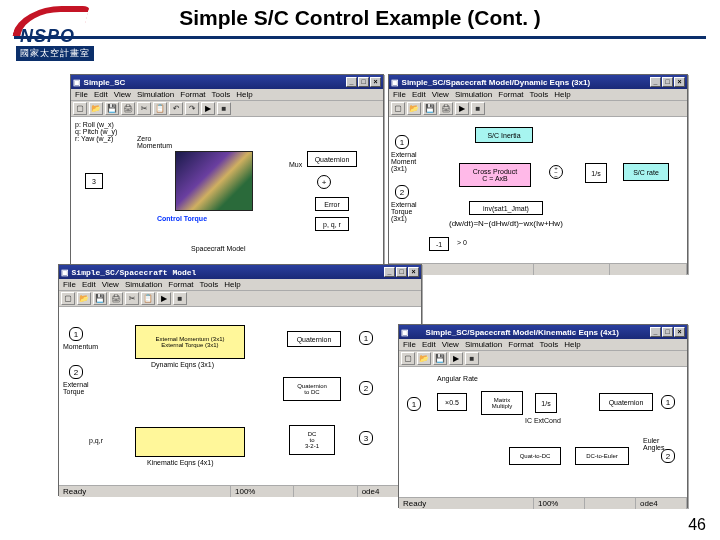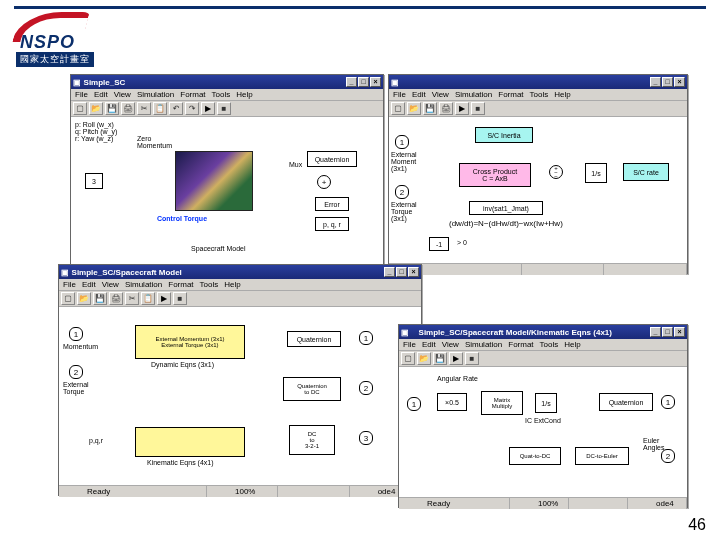--- a/index.html
+++ b/index.html
@@ -77,21 +77,21 @@
     display: flex; align-items: center; justify-content: center;
     font-size: 8px; color: #333;
   }
   .tbtn.play { color: #000; }
   .client { position: relative; background: #fff; overflow: hidden; }
   .statusbar {
     height: 12px; background: #d6d3ce; border-top: 1px solid #aaa;
     display: flex; font-size: 8px; font-family: Tahoma, Arial, sans-serif;
   }
   .statusbar > div {
-    border-right: 1px solid #aaa; padding: 0 4px; display: flex; align-items: center; margin-left: 24px;
+    border-right: 1px solid #aaa; padding: 0 4px; display: flex; align-items: center;
   }
   .block {
     position: absolute; border: 1px solid #000; background: #fff;
     font-size: 7px; text-align: center; display: flex;
     align-items: center; justify-content: center; padding: 1px;
   }
   .block.cyan { background: #a7f5f0; }
   .block.pink { background: #ffb9e8; }
   .block.yellow { background: #fff79a; }
   .node {
@@ -112,20 +112,21 @@
 </style>
 </head>
 <body>
 
 <div class="slide-header">
   <div class="logo">
     <div class="logo-swoosh"></div>
     <div class="logo-text">NSPO</div>
     <div class="logo-cn">國家太空計畫室</div>
   </div>
+  <div class="title">Simple S/C Control Example (Cont. )</div>
   <div class="rule"></div>
 </div>
 
 <div class="canvas">
 
   <div class="arrow-line" style="left:200px; top:140px; width:196px; height:2px; transform-origin:left center; transform:rotate(-33deg);"></div>
   <div class="arrow-head" style="left:360px; top:30px; border-left:9px solid #0a9a0a; transform:rotate(-33deg);"></div>
 
   <div class="arrow-line" style="left:200px; top:150px; width:300px; height:2px; transform-origin:left center; transform:rotate(35deg);"></div>
   <div class="arrow-head" style="left:436px; top:314px; border-left:9px solid #0a9a0a; transform:rotate(35deg);"></div>
@@ -180,20 +181,21 @@
     <div class="statusbar">
       <div style="flex:2"></div>
       <div style="flex:1"></div>
         <div style="flex:1"></div>
     </div>
   </div>
 
   <div class="win" style="left:388px; top:6px; width:300px; height:200px;">
     <div class="titlebar">
       <span>▣</span>
+      <span style="margin-left:3px;">Simple_SC/Spacecraft Model/Dynamic Eqns (3x1)</span>
       <span class="spacer"></span>
       <div class="wbtn">_</div>
       <div class="wbtn">□</div>
       <div class="wbtn">×</div>
     </div>
     <div class="menubar">
       <span>File</span>
       <span>Edit</span>
       <span>View</span>
       <span>Simulation</span>
@@ -234,21 +236,21 @@
     <div class="statusbar">
       <div style="flex:2"></div>
         <div style="flex:1"></div>
         <div style="flex:1"></div>
     </div>
   </div>
 
   <div class="win" style="left:58px; top:196px; width:364px; height:232px;">
     <div class="titlebar">
       <span>▣</span>
-      <span style="margin-left:3px;">Simple_SC/Spacecraft Model</span>
+      <span style="margin-left:3px;font-family:Liberation Mono, monospace;">Simple_SC/Spacecraft Model</span>
       <span class="spacer"></span>
       <div class="wbtn">_</div>
       <div class="wbtn">□</div>
       <div class="wbtn">×</div>
     </div>
     <div class="menubar">
       <span>File</span>
       <span>Edit</span>
       <span>View</span>
       <span>Simulation</span>
@@ -300,21 +302,21 @@
       <div style="flex:3">Ready</div>
       <div style="flex:1">100%</div>
       <div style="flex:1"></div>
       <div style="flex:1">ode4</div>
     </div>
   </div>
 
   <div class="win" style="left:398px; top:256px; width:290px; height:184px;">
     <div class="titlebar">
       <span>▣</span>
-      <span style="margin-left:10px;">Simple_SC/Spacecraft Model/Kinematic Eqns (4x1)</span>
+      <span style="margin-left:17px;">Simple_SC/Spacecraft Model/Kinematic Eqns (4x1)</span>
       <span class="spacer"></span>
       <div class="wbtn">_</div>
       <div class="wbtn">□</div>
       <div class="wbtn">×</div>
     </div>
     <div class="menubar">
       <span>File</span>
       <span>Edit</span>
       <span>View</span>
       <span>Simulation</span>

